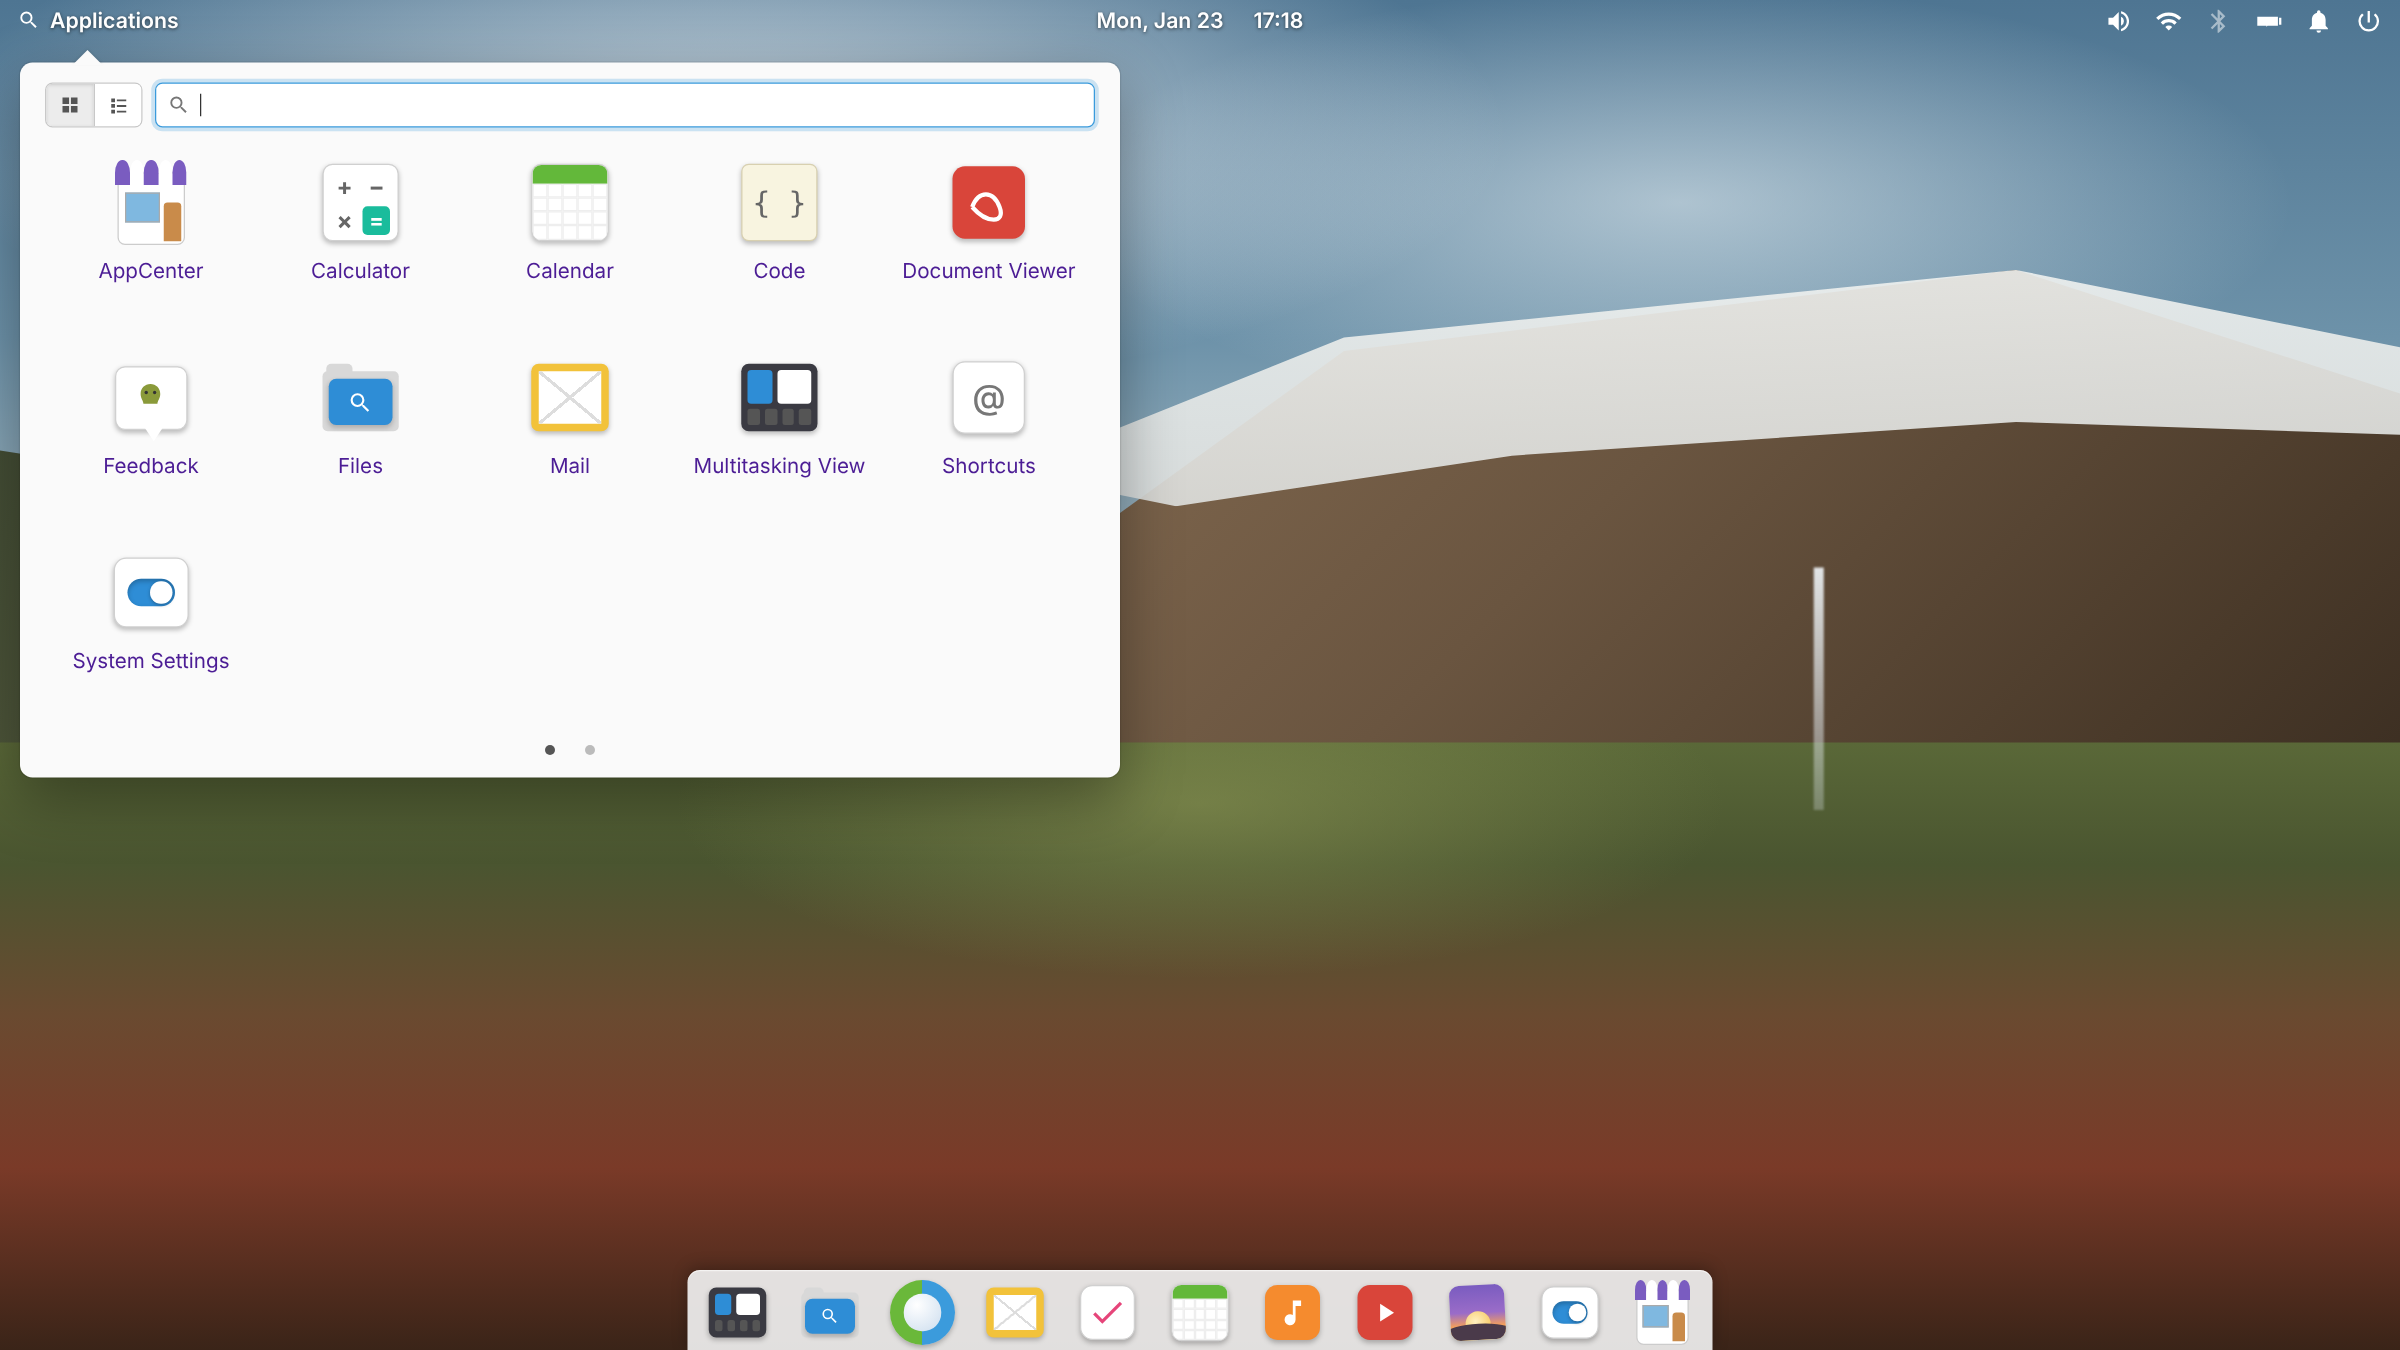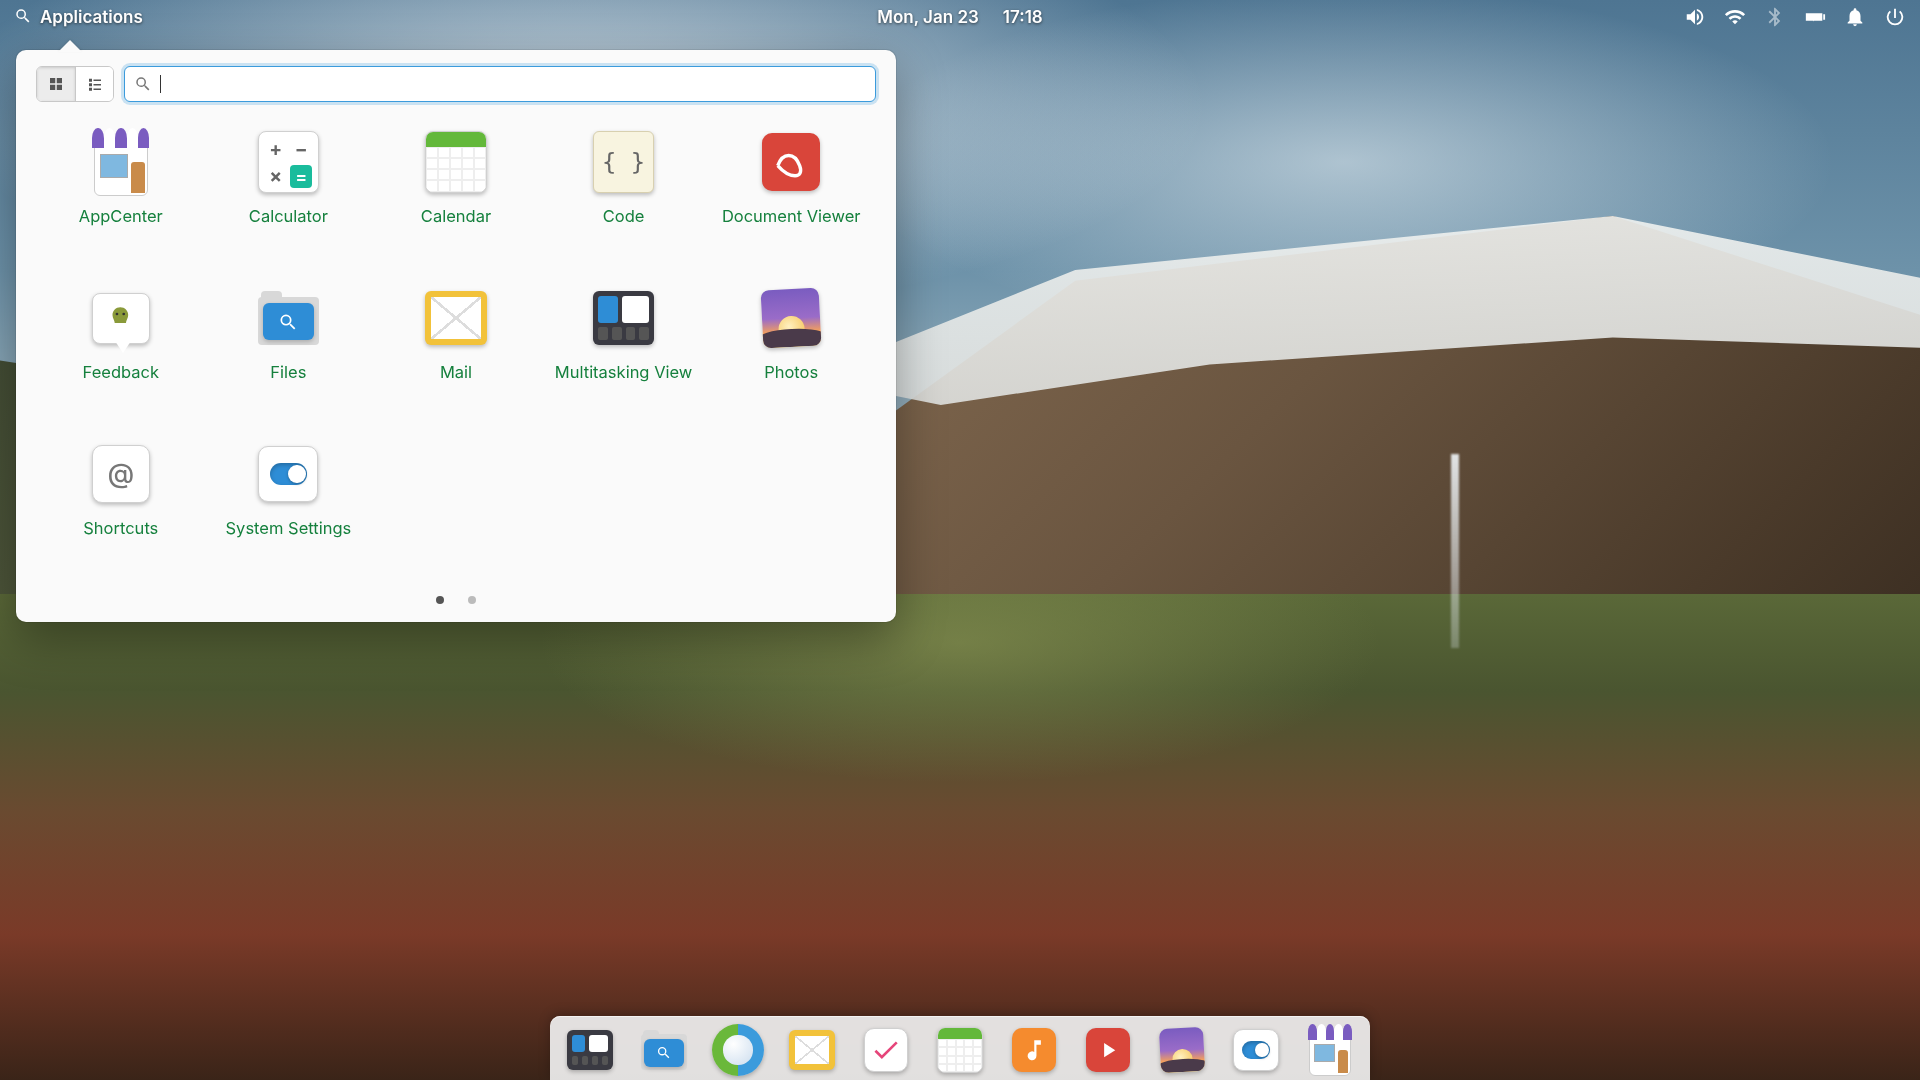--- a/index.html
+++ b/index.html
@@ -72,21 +72,21 @@
   background:#fff; padding:0 12px 0 34px; font-size:15px; outline:none;
   box-shadow:0 0 0 3px rgba(59,155,220,.25); }
 .caret { position:absolute; left:36px; top:9px; width:1px; height:18px; background:#333; }
 
 .app-grid { flex:1; display:grid; grid-template-columns:repeat(5,1fr);
   grid-template-rows:repeat(3,1fr); padding:6px 24px 0; gap:6px 6px; }
 .app-item { display:flex; flex-direction:column; align-items:center; justify-content:flex-start;
   gap:10px; cursor:pointer; border-radius:8px; padding:8px 4px; }
 .app-icon { width:68px; height:68px; border-radius:10px; position:relative;
   display:flex; align-items:center; justify-content:center; }
-.app-label { font-size:16.5px; color:#15803d; text-align:center; }
+.app-label { font-size:16.5px; color:#4c1d95; text-align:center; }
 
 .pager { display:flex; justify-content:center; gap:24px; padding:14px 0 18px; }
 .pager-dot { width:8px; height:8px; border-radius:50%; background:#bbb; cursor:pointer; }
 .pager-dot.active { background:#555; }
 
 
 .dock-wrap { position:absolute; left:50%; bottom:0; transform:translateX(-50%); z-index:5; }
 .dock { background:rgba(240,240,240,.92); border-radius:10px 10px 0 0;
   padding:8px 14px 4px; display:flex; gap:22px;
   box-shadow:0 -2px 12px rgba(0,0,0,.25), inset 0 1px 0 rgba(255,255,255,.6); }
@@ -303,29 +303,20 @@
               <div style="flex:1;background:#555;border-radius:2px"></div>
               <div style="flex:1;background:#555;border-radius:2px"></div>
               <div style="flex:1;background:#555;border-radius:2px"></div>
             </div>
           </div>
         </div>
     <div class="app-label">Multitasking View</div>
       </div>
       <div class="app-item">
         <div class="app-icon">
-          <div class="ic-shadow" style="width:57.8px;height:57.8px;border-radius:8px;overflow:hidden;position:relative;background:linear-gradient(to bottom,#7a5cc0 0%,#9a6cc8 50%,#f5a05a 75%,#f0d080 100%);transform:rotate(-3deg)">
-      <div style="position:absolute;bottom:8%;left:50%;transform:translateX(-50%);width:45%;height:45%;border-radius:50%;background:radial-gradient(circle at 40% 40%,#fff0c0,#f5c050)"></div>
-      <div style="position:absolute;bottom:0;left:-10%;right:-10%;height:30%;background:#4a3a4a;border-radius:50% 50% 0 0"></div>
-          </div>
-        </div>
-    <div class="app-label">Photos</div>
-      </div>
-      <div class="app-item">
-        <div class="app-icon">
           <div class="ic-paper ic-shadow" style="width:57.8px;height:57.8px;border-radius:10px;display:flex;align-items:center;justify-content:center;color:#777;font-size:27.200000000000003px;font-weight:500">@</div>
         </div>
     <div class="app-label">Shortcuts</div>
       </div>
       <div class="app-item">
         <div class="app-icon">
           <div class="ic-paper ic-shadow" style="width:59.84px;height:55.76px;border-radius:10px;display:flex;align-items:center;justify-content:center">
       <div style="width:65%;height:42%;border-radius:999px;background:#2e8dd6;position:relative;box-shadow:inset 0 2px 4px rgba(0,0,0,.25)">
       <div style="position:absolute;right:4%;top:8%;width:48%;height:84%;border-radius:50%;background:#fff;box-shadow:0 1px 3px rgba(0,0,0,.3)"></div>
             </div>

